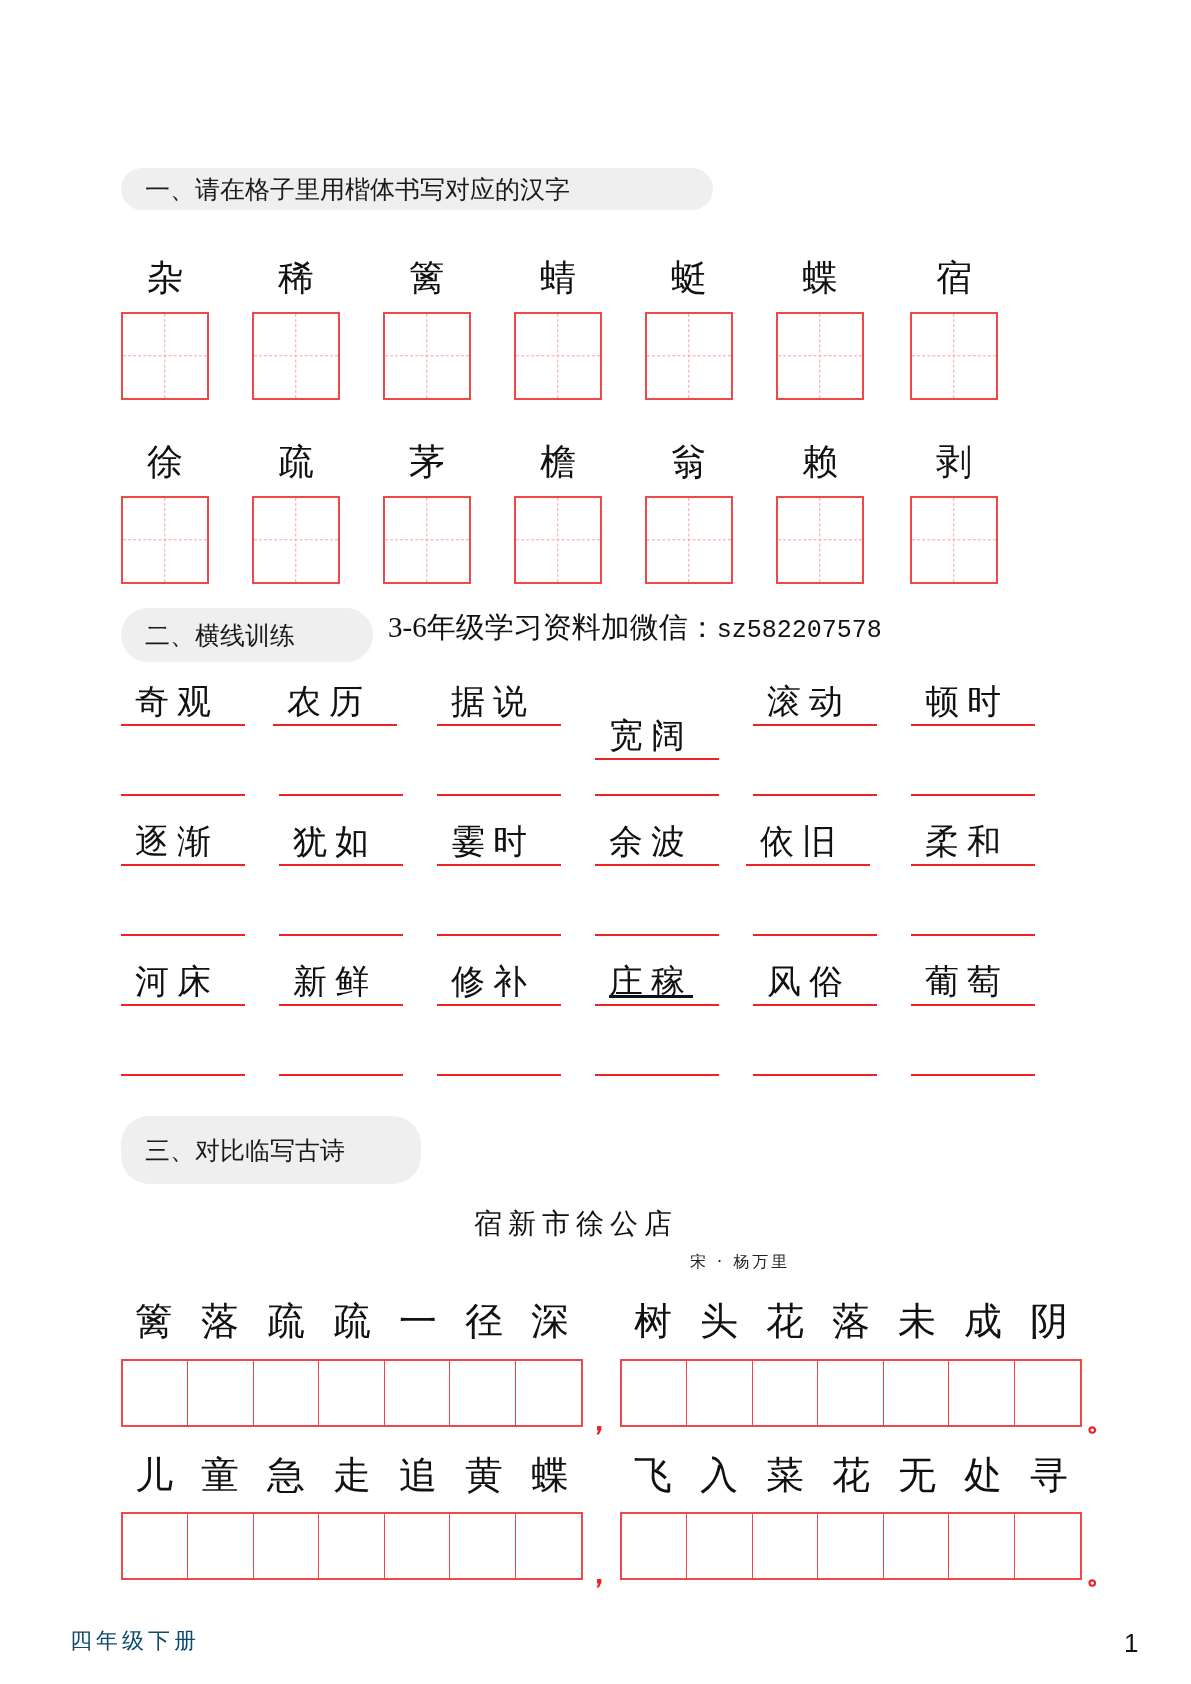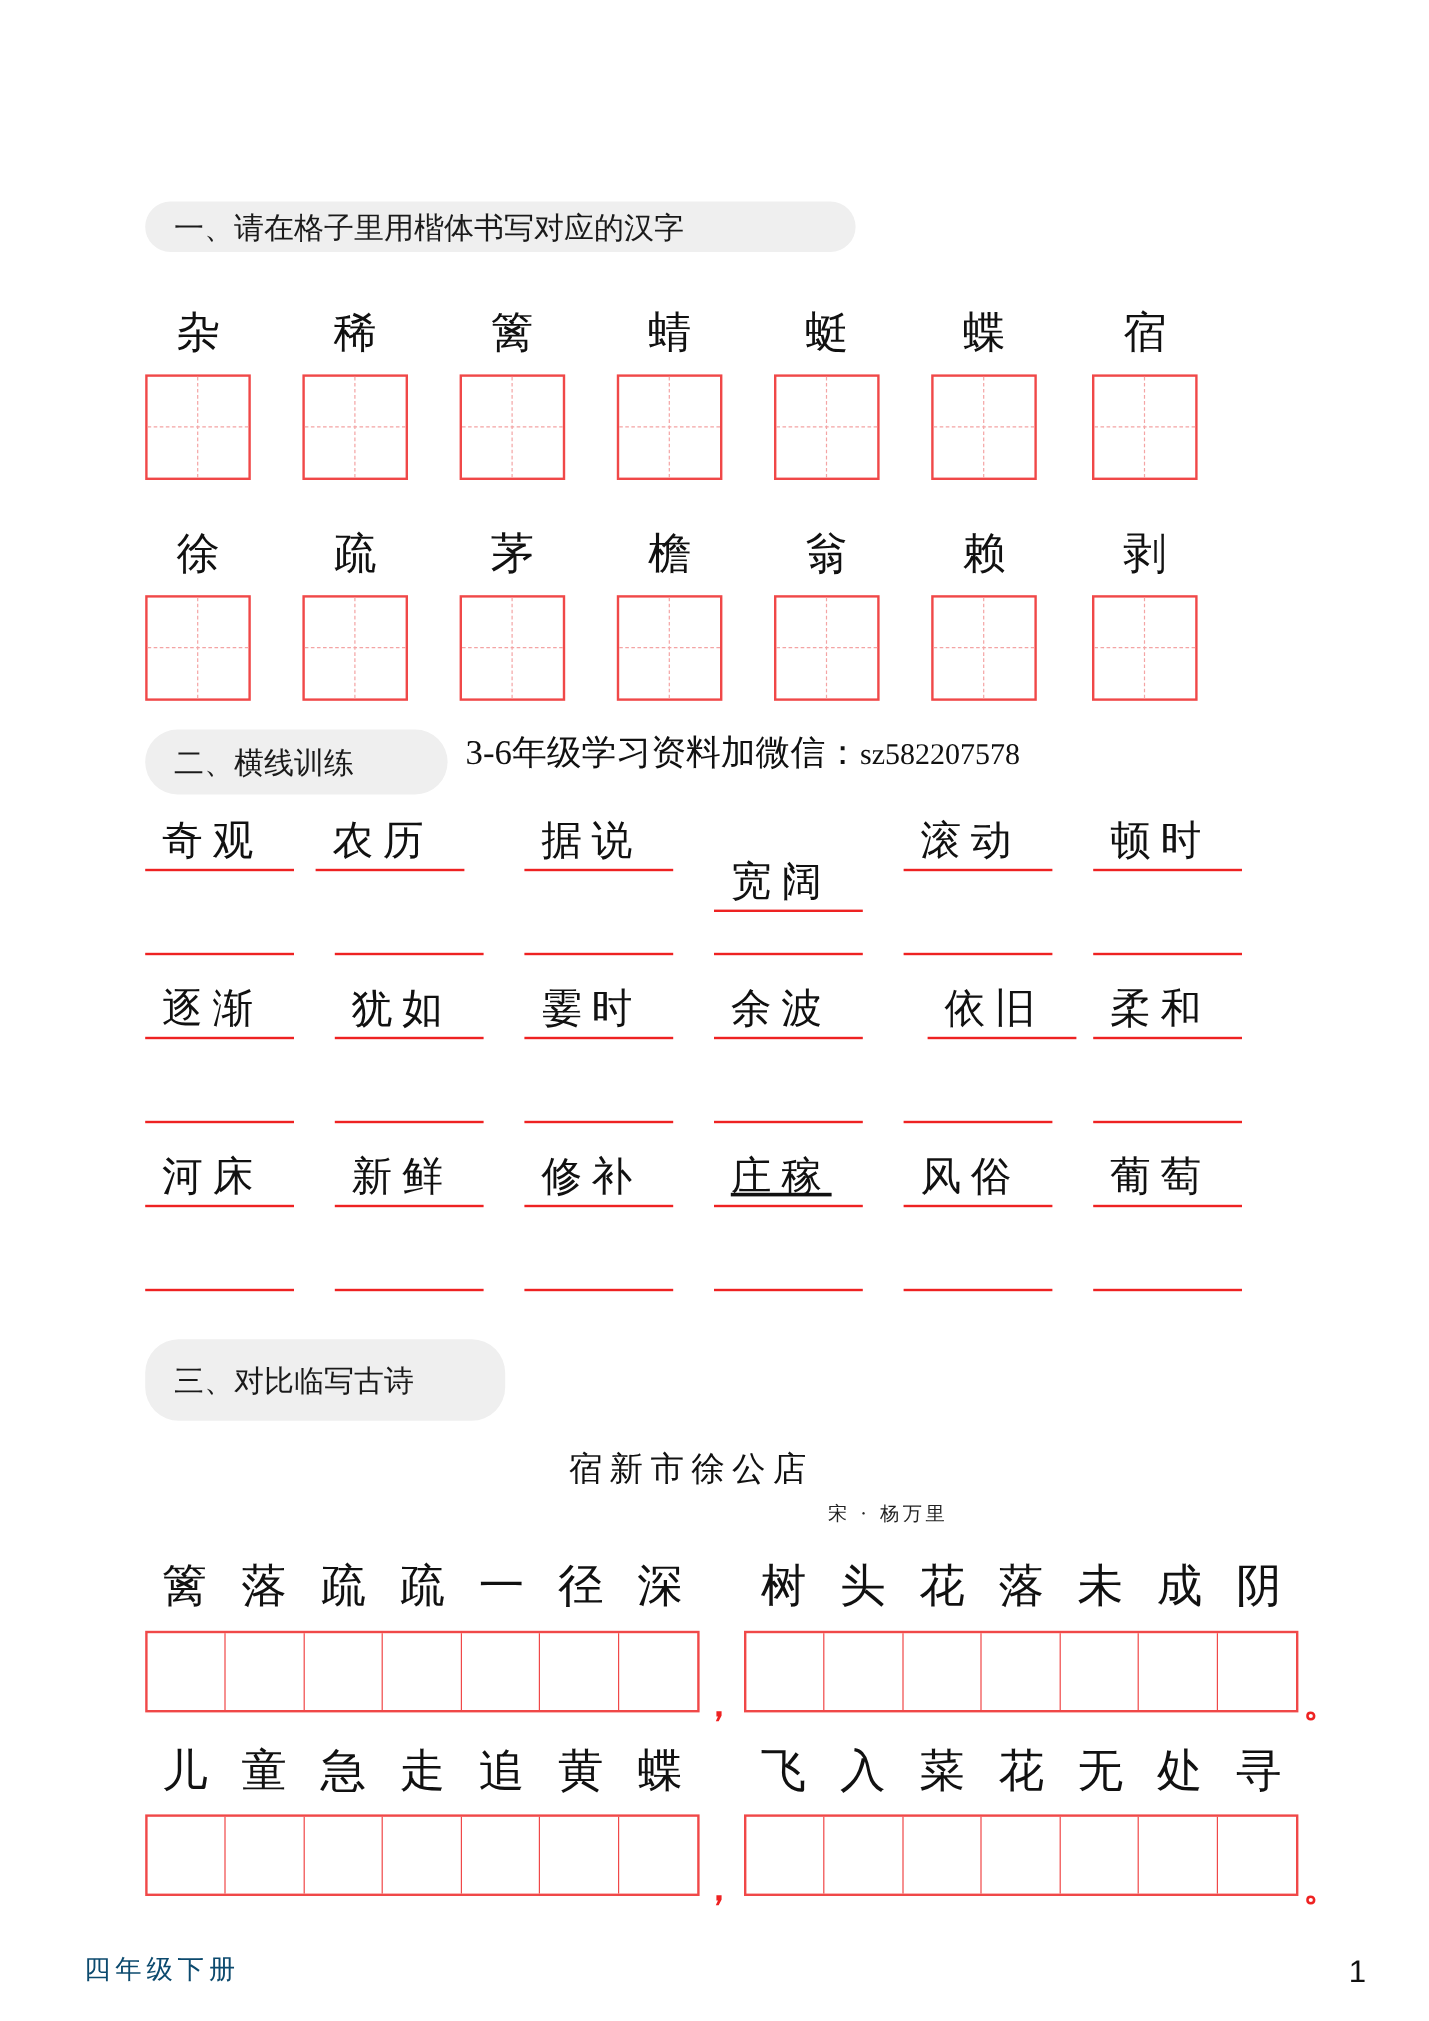--- a/index.html
+++ b/index.html
@@ -10,21 +10,21 @@
           display: flex; align-items: center; padding-left: 24px; box-sizing: border-box; }
   .kai { font-family: "DejaVu Serif", serif; color: #111; }
   .char-label { position: absolute; width: 88px; text-align: center; font-size: 36px; line-height: 44px; }
   .tian { position: absolute; width: 88px; height: 88px; border: 2px solid #f04848; box-sizing: border-box; }
   .tian .v { position: absolute; left: 50%; top: 0; bottom: 0; border-left: 1.5px dashed #f4a4a4; transform: translateX(-0.75px); }
   .tian .h { position: absolute; top: 50%; left: 0; right: 0; border-top: 1.5px dashed #f4a4a4; transform: translateY(-0.75px); }
   .word { position: absolute; width: 124px; height: 48px; border-bottom: 2px solid #ee2222; box-sizing: border-box;
           font-size: 34px; line-height: 46px; padding-left: 14px; letter-spacing: 8px; }
   .blank-line { position: absolute; width: 124px; border-bottom: 2px solid #ee2222; }
   .wechat { position: absolute; left: 388px; top: 608px; font-size: 29px; font-family: "Liberation Serif", serif; color: #111; }
-  .wechat .id { font-family: Liberation Serif, serif; font-size: 25px; }
+  .wechat .id { font-family: Liberation Mono, monospace; font-size: 25px; }
   .poem-title { position: absolute; left: 474px; top: 1205px; font-size: 28px; letter-spacing: 6px; }
   .poem-author { position: absolute; left: 690px; top: 1252px; font-size: 16px; letter-spacing: 3px; color: #222; }
   .poem-chars { position: absolute; height: 56px; display: flex; }
   .poem-chars span { width: 66px; text-align: center; font-size: 38px; line-height: 56px; }
   .grid-row { position: absolute; height: 68px; display: flex; border: 2px solid #f04848; box-sizing: border-box; }
   .grid-row .cell { width: 66px; height: 100%; border-right: 1.5px solid #f04848; box-sizing: border-box; }
   .grid-row .cell:last-child { border-right: none; }
   .punct { position: absolute; color: #ee2222; font-size: 30px; font-weight: bold; font-family: "DejaVu Sans", sans-serif; }
   .footer-grade { position: absolute; left: 70px; top: 1626px; font-size: 22px; color: #0c4a6e; letter-spacing: 4px; }
   .page-num { position: absolute; left: 1124px; top: 1628px; font-size: 26px; color: #111; font-family: "Liberation Sans", sans-serif; }
@@ -116,37 +116,37 @@
 <div class="pill" style="left:121px; top:608px; width:252px; height:54px;">
   <span>二、横线训练</span>
 </div>
 <div class="wechat">
   <span>3-6年级学习资料加微信：</span><span class="id">sz582207578</span>
 </div>
 
 <div>
 
   <div class="word kai" style="left:121px; top:678px;">奇观</div>
-  <div class="word kai" style="left:263px; top:678px;">农历</div>
+  <div class="word kai" style="left:273px; top:678px;">农历</div>
   <div class="word kai" style="left:437px; top:678px;">据说</div>
   <div class="word kai" style="left:595px; top:712px;">宽阔</div>
   <div class="word kai" style="left:753px; top:678px;">滚动</div>
   <div class="word kai" style="left:911px; top:678px;">顿时</div>
   <div class="blank-line" style="left:121px; top:794px;"></div>
   <div class="blank-line" style="left:279px; top:794px;"></div>
   <div class="blank-line" style="left:437px; top:794px;"></div>
   <div class="blank-line" style="left:595px; top:794px;"></div>
   <div class="blank-line" style="left:753px; top:794px;"></div>
   <div class="blank-line" style="left:911px; top:794px;"></div>
 
   <div class="word kai" style="left:121px; top:818px;">逐渐</div>
   <div class="word kai" style="left:279px; top:818px;">犹如</div>
   <div class="word kai" style="left:437px; top:818px;">霎时</div>
   <div class="word kai" style="left:595px; top:818px;">余波</div>
-  <div class="word kai" style="left:773px; top:818px;">依旧</div>
+  <div class="word kai" style="left:746px; top:818px;">依旧</div>
   <div class="word kai" style="left:911px; top:818px;">柔和</div>
   <div class="blank-line" style="left:121px; top:934px;"></div>
   <div class="blank-line" style="left:279px; top:934px;"></div>
   <div class="blank-line" style="left:437px; top:934px;"></div>
   <div class="blank-line" style="left:595px; top:934px;"></div>
   <div class="blank-line" style="left:753px; top:934px;"></div>
   <div class="blank-line" style="left:911px; top:934px;"></div>
 
   <div class="word kai" style="left:121px; top:958px;">河床</div>
   <div class="word kai" style="left:279px; top:958px;">新鲜</div>

